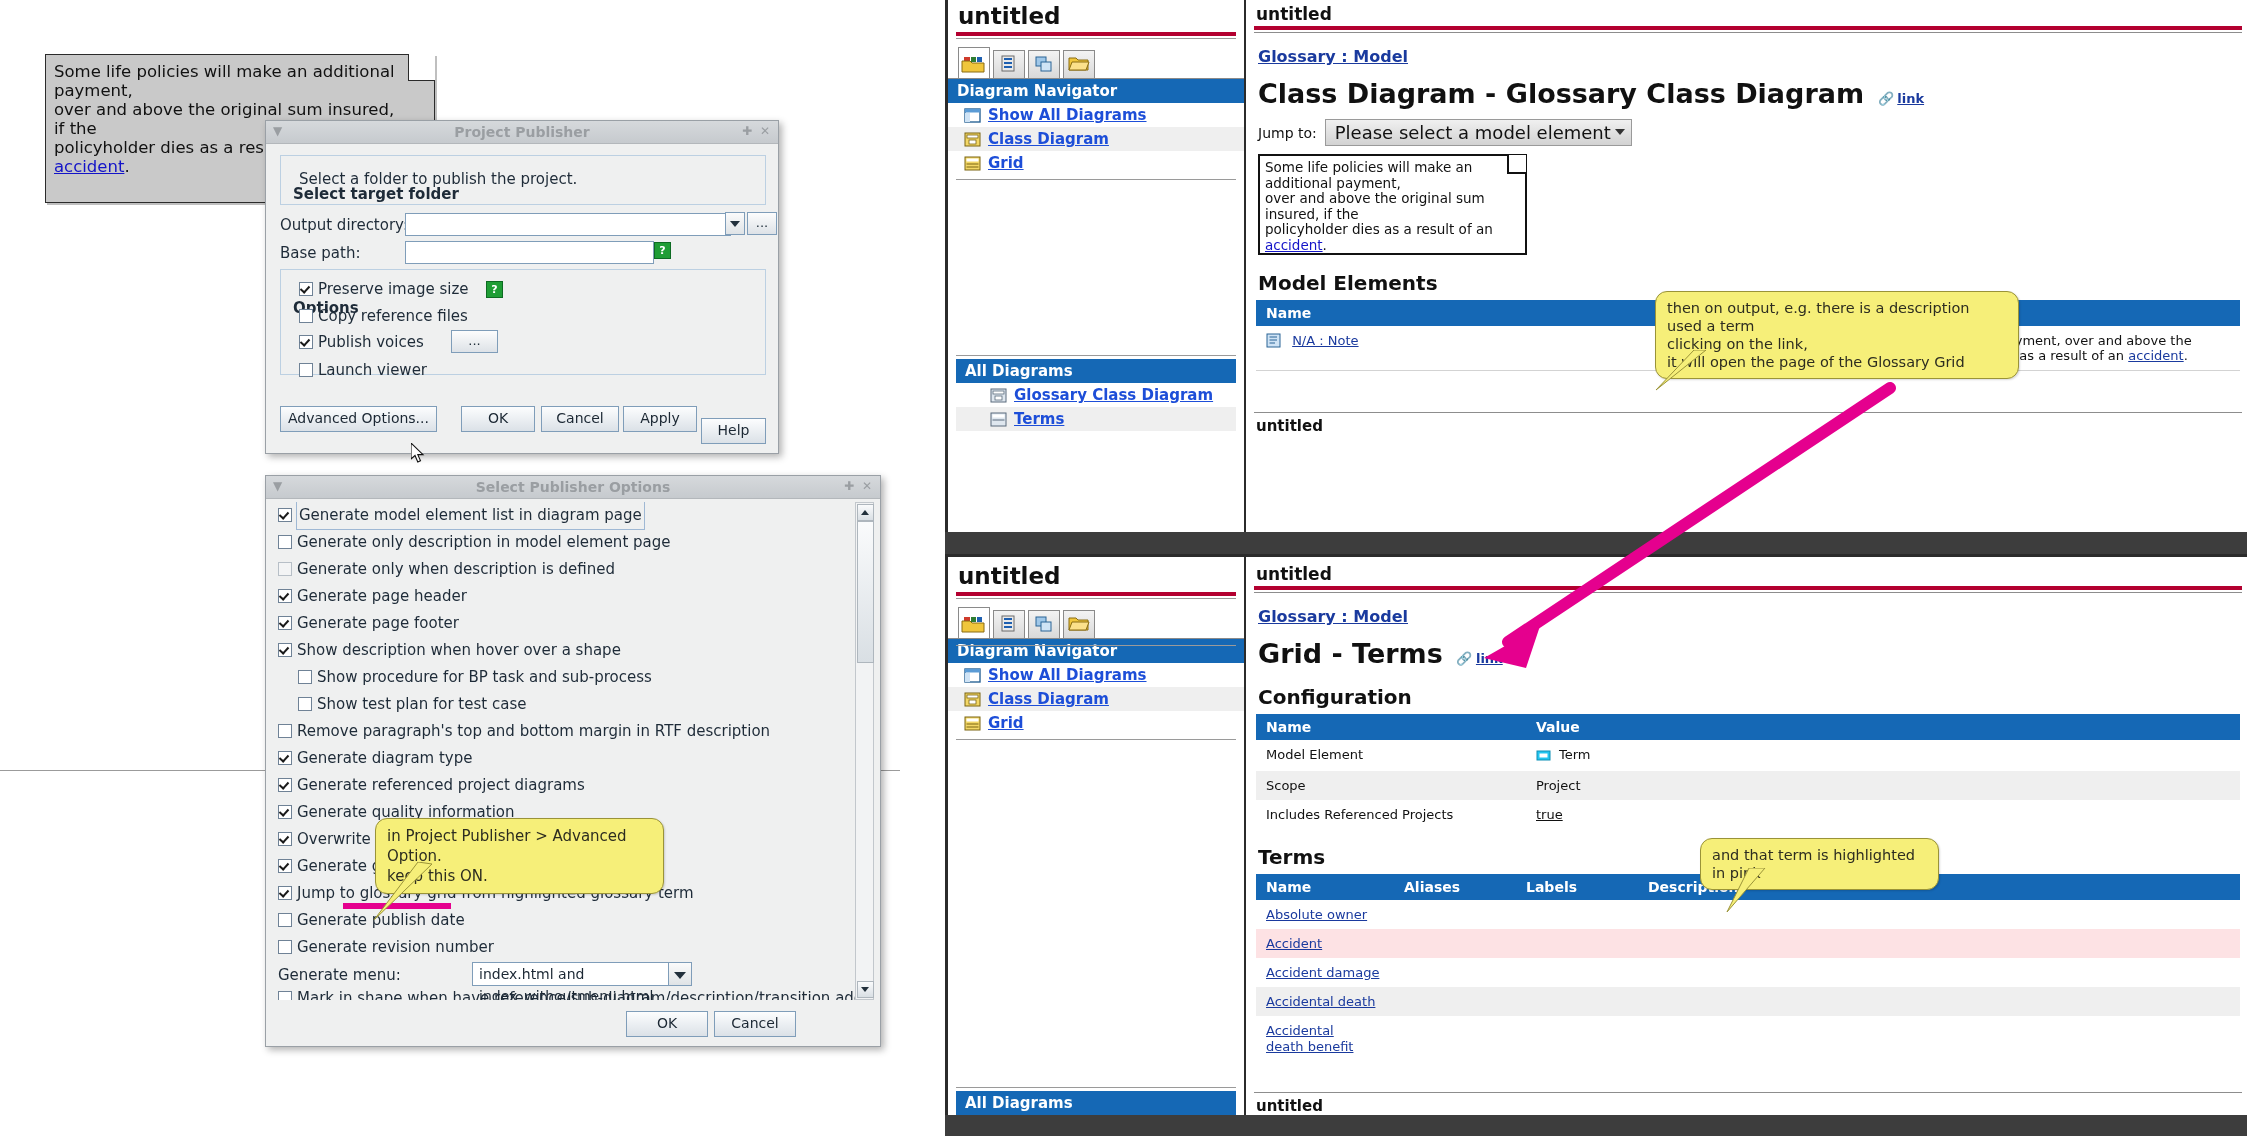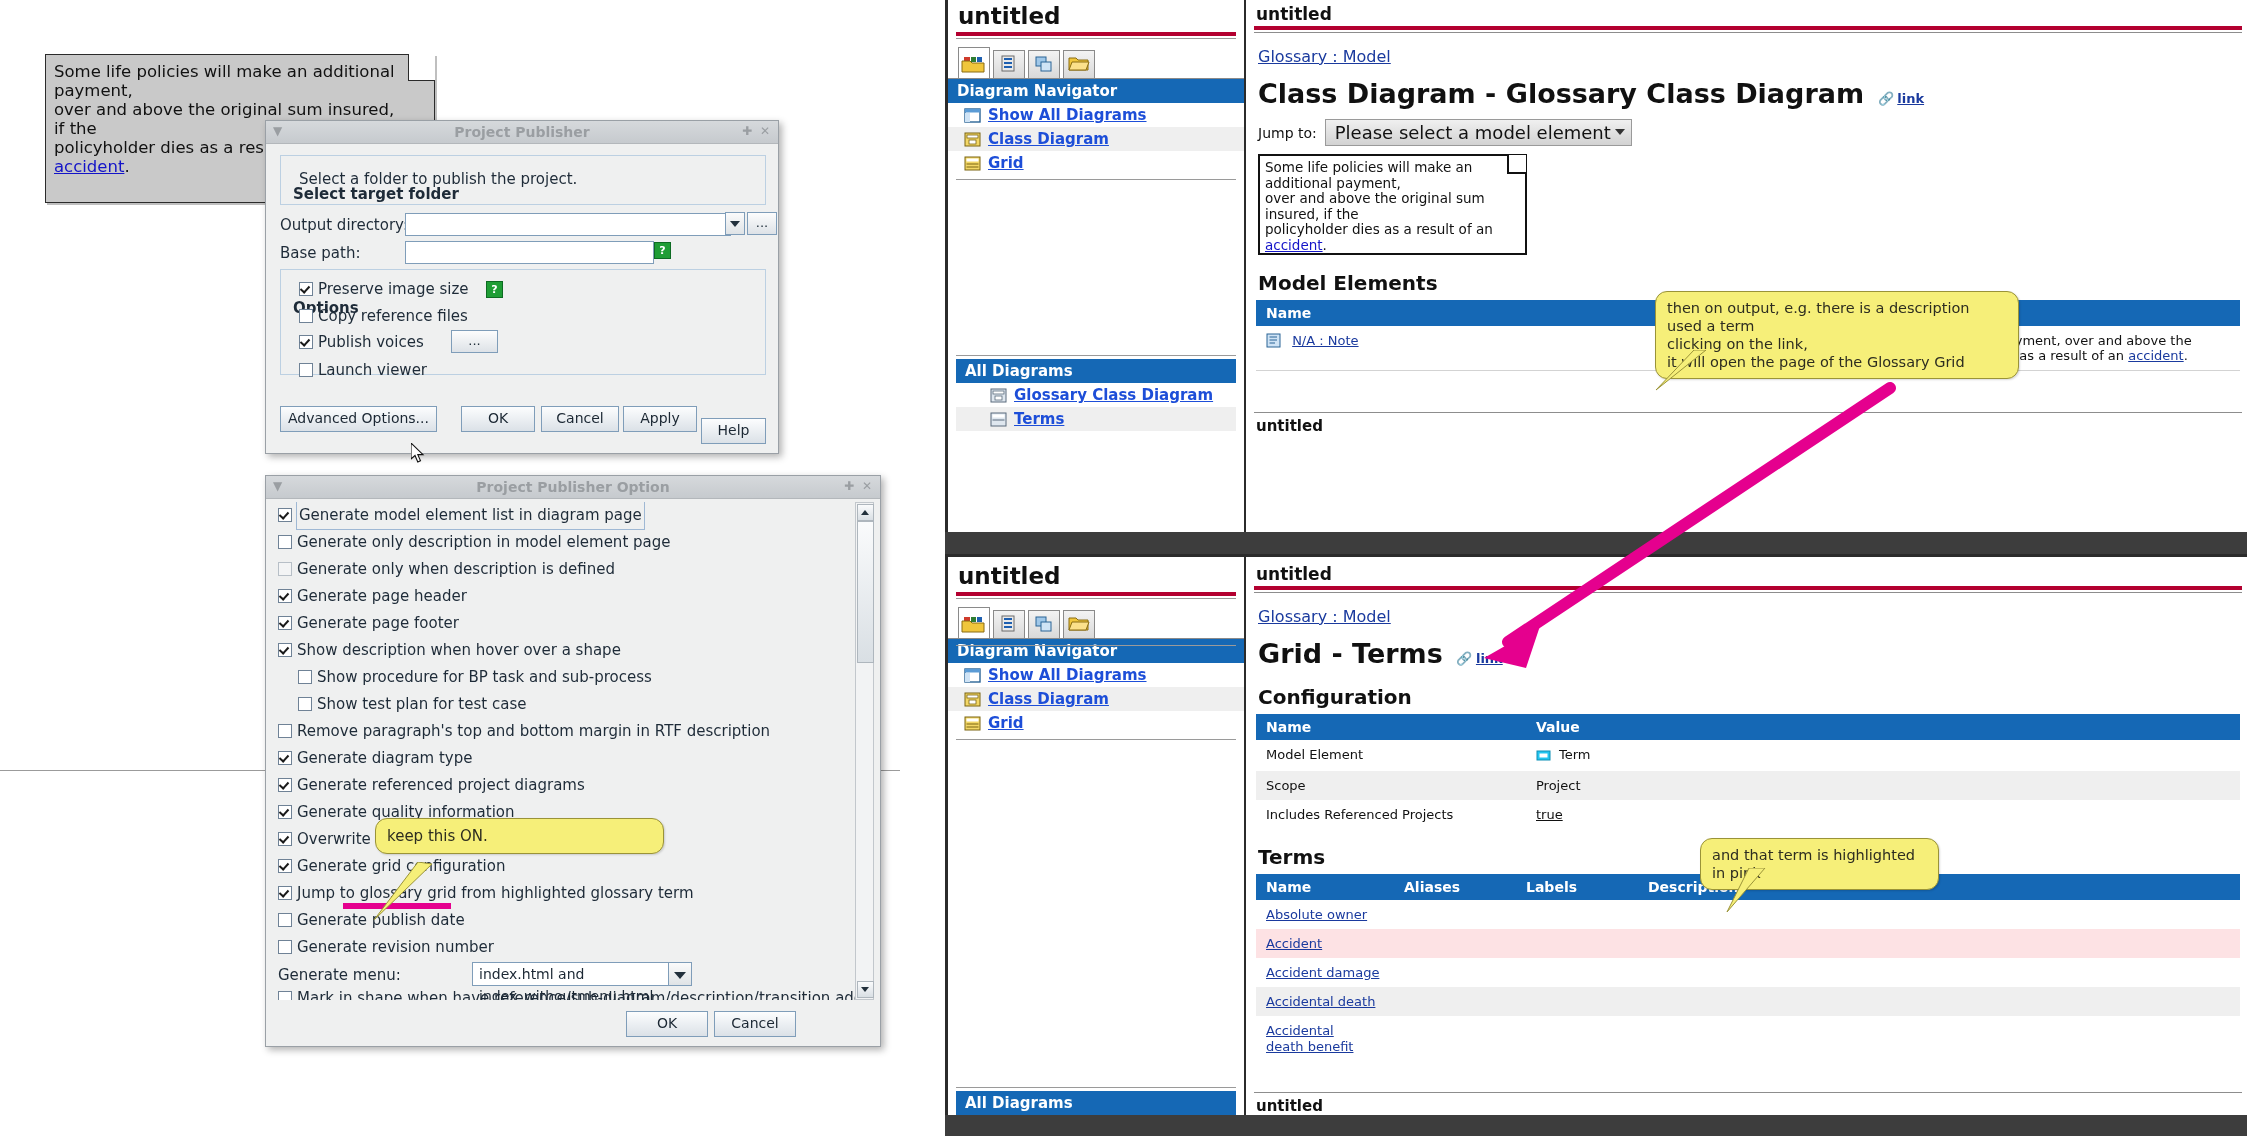--- a/index.html
+++ b/index.html
@@ -115,21 +115,21 @@
   .navitem a,.lnk{color:#1d4ed8;font-weight:bold;}
   .navitem.sub{padding-left:34px;}
   .navdiv{height:1px;background:#9a9a9a;margin:4px 8px 0 8px;}
 
   .ico{width:17px;height:15px;display:inline-block;position:relative;flex:none;}
 
   
   .m-title{font-size:17px;font-weight:bold;color:#111;padding:7px 0 2px 10px;}
   .m-rule{height:4px;background:#b30030;margin:0 8px;}
   .m-rule2{height:1px;background:#8d8d8d;margin:2px 8px 0;}
-  .m-crumb{font-size:16px;font-weight:normal;color:#1a3a9e;text-decoration:underline;padding:14px 0 0 12px;}
+  .m-crumb{font-size:16px;font-weight:bold;color:#1a3a9e;text-decoration:underline;padding:14px 0 0 12px;}
   .m-h1{font-size:27px;font-weight:bold;color:#111;padding:12px 0 0 12px;display:flex;align-items:baseline;gap:14px;}
   .m-h1 .linkwrap{font-size:13px;display:flex;align-items:center;gap:3px;}
   .m-h1 .linkwrap a{color:#1a3a9e;text-decoration:underline;font-weight:bold;font-size:13px;}
   .m-h2{font-size:20px;font-weight:bold;color:#111;padding:16px 0 5px 12px;}
 
   .jumprow{display:flex;align-items:center;gap:8px;padding:10px 0 0 12px;font-size:14px;color:#111;}
   .jumpsel{background:linear-gradient(#f0f0f0,#d2d2d2);border:1px solid #9a9a9a;
            font-size:18px;padding:2px 20px 2px 9px;position:relative;color:#111;}
   .jumpsel:after{content:"";position:absolute;right:6px;top:9px;
            border-left:5px solid transparent;border-right:5px solid transparent;border-top:6px solid #333;}
@@ -228,21 +228,21 @@
   <div class="btn" style="left:435px;top:297px;width:63px;height:24px;line-height:23px;">Help</div>
 </div>
 
 <svg class="abs" id="cursor" viewBox="0 0 14 20">
   <polygon points="0,0 0,16 4,12.5 6.8,19 9.5,17.8 6.8,11.6 12,11.6" fill="#ffffff" stroke="#111" stroke-width="1.1"></polygon>
 </svg>
 
 <div class="abs" id="ppo-dialog">
   <div class="dlg-title">
     <span class="mini" style="left:7px;">▼</span>
-    <div class="t">Project Publisher Option</div>
+    <div class="t">Select Publisher Options</div>
     <span class="mini" style="right:26px;">✚</span>
     <span class="mini" style="right:8px;">✕</span>
   </div>
 
   <div id="ppo-list">
     <div class="ppo-item"><span class="cb on"></span><span class="focusbox">Generate model element list in diagram page</span></div>
     <div class="ppo-item"><span class="cb"></span><span>Generate only description in model element page</span></div>
     <div class="ppo-item dis"><span class="cb dis"></span><span>Generate only when description is defined</span></div>
     <div class="ppo-item"><span class="cb on"></span><span>Generate page header</span></div>
     <div class="ppo-item"><span class="cb on"></span><span>Generate page footer</span></div>
@@ -274,20 +274,21 @@
     <div class="dn"></div>
   </div>
 
   <div class="btn" style="left:360px;top:535px;width:80px;height:24px;line-height:23px;">OK</div>
   <div class="btn" style="left:448px;top:535px;width:80px;height:24px;line-height:23px;">Cancel</div>
 </div>
 
 <div class="abs" id="pink-underline"></div>
 
 <div class="callout abs" style="left:375px;top:818px;width:265px;">
+  <div>in Project Publisher &gt; Advanced Option.</div>
   <div>keep this ON.</div>
 </div>
 <svg class="abs" style="left:370px;top:862px;width:80px;height:62px;" viewBox="0 0 80 62">
   <polygon points="48,0 62,2 4,58" fill="#f6ef79" stroke="#9a9338" stroke-width="1"></polygon>
 </svg>
 
 <div class="browser" style="left:945px;top:-6px;width:1302px;height:540px;">
 
   <div class="bw-side">
     <div class="side-title">untitled</div>

